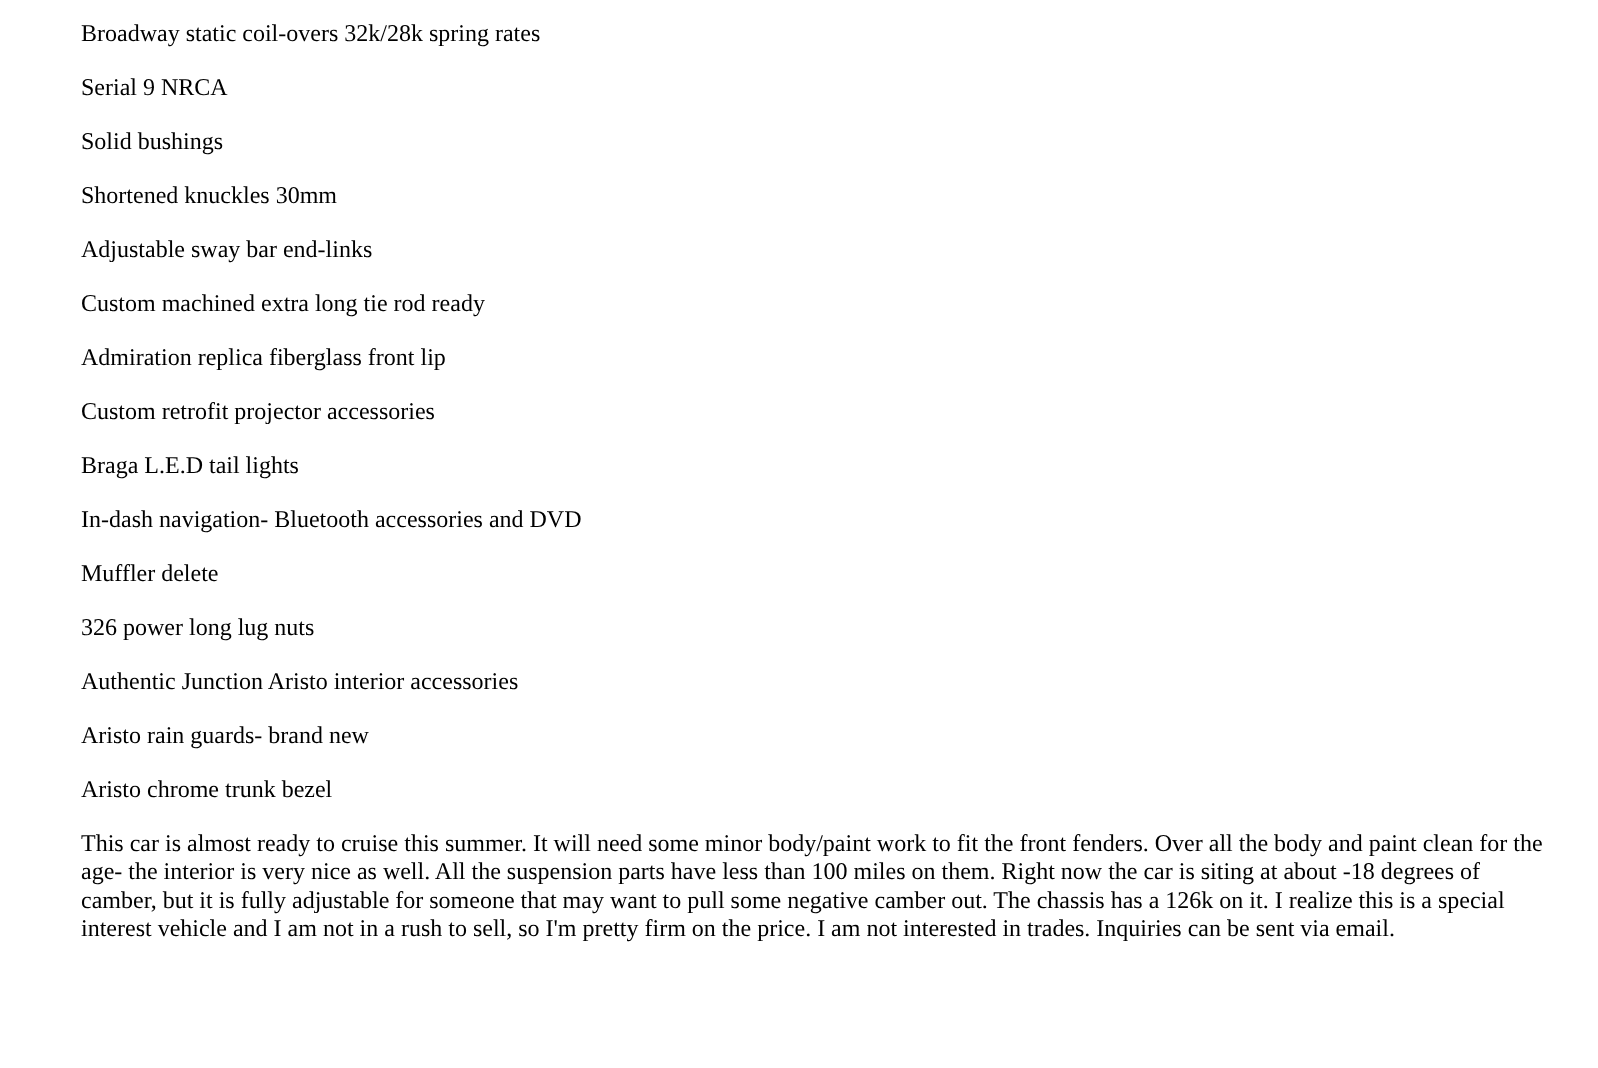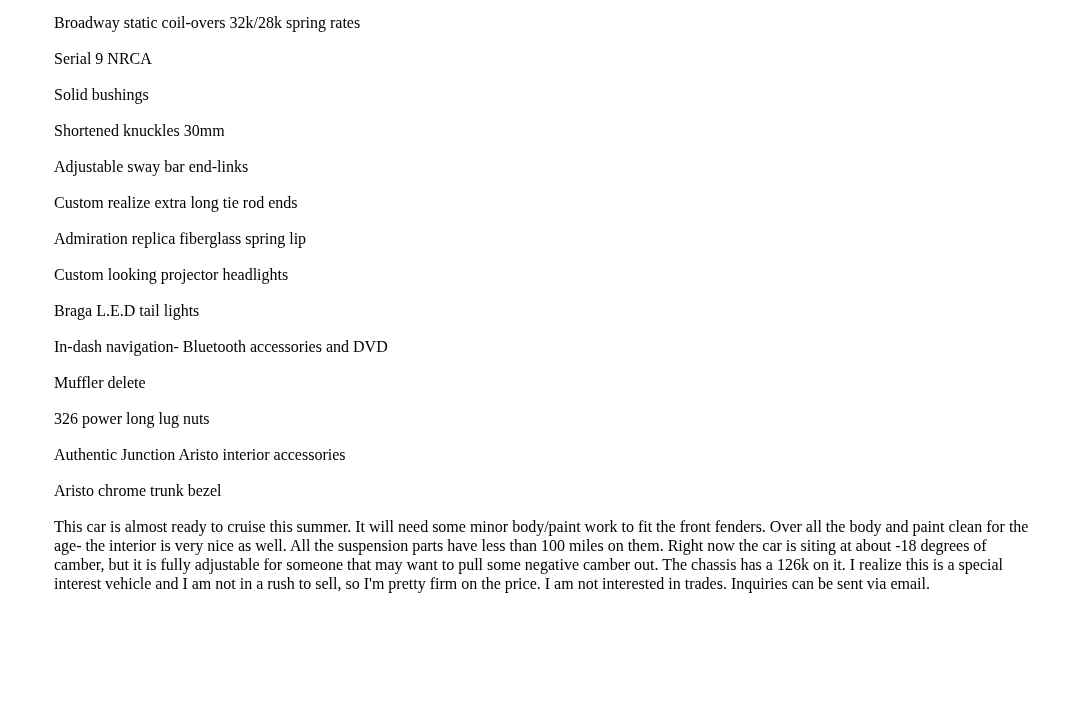--- a/index.html
+++ b/index.html
@@ -25,23 +25,24 @@
 </style>
 </head>
 <body>
 
 <div class="post">
   <p>Broadway static coil-overs 32k/28k spring rates</p>
   <p>Serial 9 NRCA</p>
   <p>Solid bushings</p>
   <p>Shortened knuckles 30mm</p>
   <p>Adjustable sway bar end-links</p>
-  <p>Custom realize extra long tie rod ends</p>
-  <p>Admiration replica fiberglass spring lip</p>
-  <p>Custom looking projector headlights</p>
+  <p>Custom machined extra long tie rod ready</p>
+  <p>Admiration replica fiberglass front lip</p>
+  <p>Custom retrofit projector accessories</p>
   <p>Braga L.E.D tail lights</p>
   <p>In-dash navigation- Bluetooth accessories and DVD</p>
   <p>Muffler delete</p>
   <p>326 power long lug nuts</p>
   <p>Authentic Junction Aristo interior accessories</p>
+  <p>Aristo rain guards- brand new</p>
   <p>Aristo chrome trunk bezel</p>
   <p>This car is almost ready to cruise this summer. It will need some minor body/paint work to fit the front fenders. Over all the body and paint clean for the age- the interior is very nice as well. All the suspension parts have less than 100 miles on them. Right now the car is siting at about -18 degrees of camber, but it is fully adjustable for someone that may want to pull some negative camber out. The chassis has a 126k on it. I realize this is a special interest vehicle and I am not in a rush to sell, so I'm pretty firm on the price. I am not interested in trades. Inquiries can be sent via email.</p>
 </div>
 
 </body></html>

